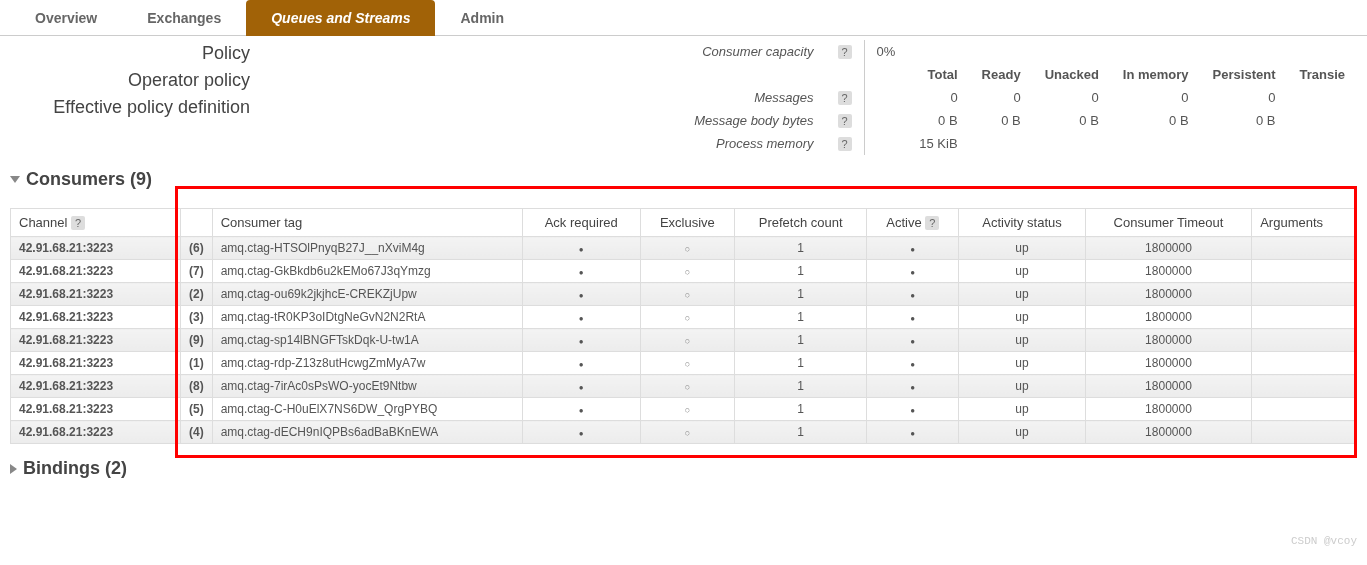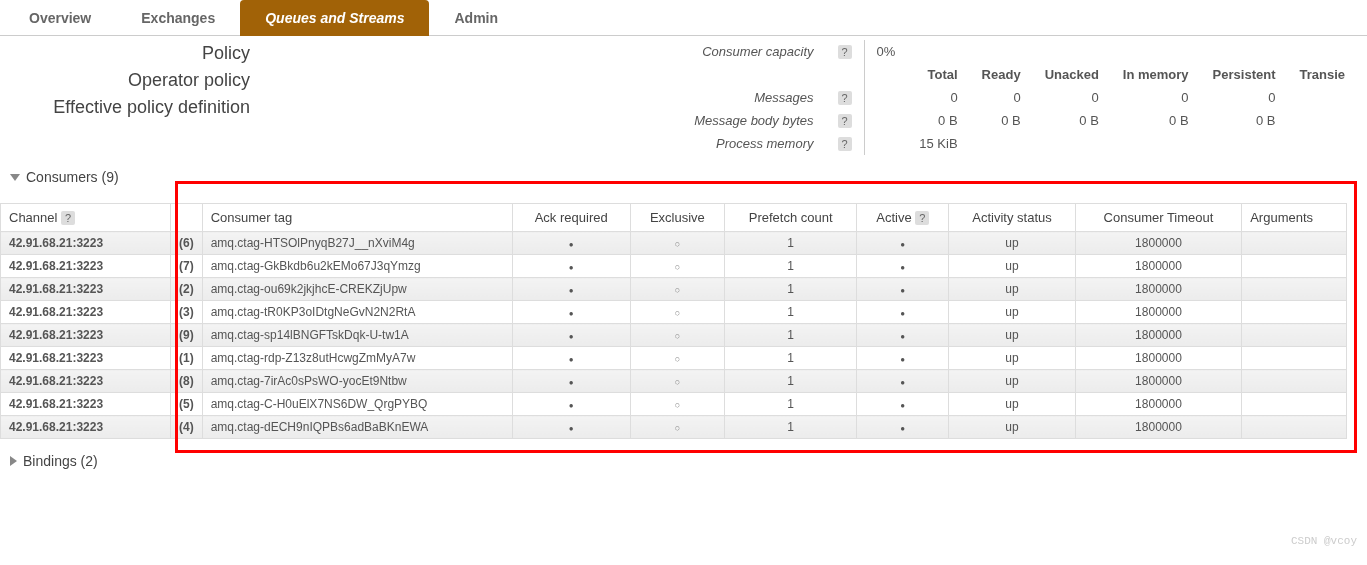--- a/index.html
+++ b/index.html
@@ -6,21 +6,21 @@
     body {
       margin: 0;
       font-family: Verdana, sans-serif;
       font-size: 12px;
       color: #444;
       background: #fff;
     }
     .tabs {
       display: flex;
       border-bottom: 1px solid #ccc;
-      padding: 0 4px;
+      padding: 0 10px;
     }
     .tab {
       padding: 10px 25px;
       cursor: pointer;
       font-size: 14px;
       color: #666;
       font-weight: bold;
       margin-bottom: -1px;
     }
     .tab.active {
@@ -71,22 +71,22 @@
       font-size: 13px;
     }
     .stats-table th { font-weight: bold; }
     .stats-table td.label-cell { text-align: right; font-style: italic; }
     .stats-table td.vsep { border-left: 1px solid #ccc; }
     .section-header {
       display: flex;
       align-items: center;
       gap: 6px;
       padding: 14px 10px 6px 10px;
-      font-size: 14px;
-      font-weight: normal;
+      font-size: 18px;
+      font-weight: bold;
       color: #444;
       cursor: pointer;
     }
     .triangle-down, .triangle-right {
       display:inline-block;
       width:0;height:0;
     }
     .triangle-down {
       border-left: 5px solid transparent;
       border-right: 5px solid transparent;
@@ -217,21 +217,21 @@
       </table>
   </div>
 </div>
 
 <div class="section-header">
   <span class="triangle-down"></span>
   <span>Consumers (9)</span>
 </div>
 
 <div style="position:relative;">
-  <table class="consumers-table" style="width:calc(100% - 20px);">
+  <table class="consumers-table" style="margin-left:10px; width:calc(100% - 20px);">
     <thead>
       <tr>
         <th class="channel-col-outer">
           <span>Channel</span>
           <span class="help-icon">?</span>
         </th>
         <th style="width:28px;"></th>
         <th class="consumer-tag-col">Consumer tag</th>
         <th class="center">Ack required</th>
         <th class="center">Exclusive</th>

